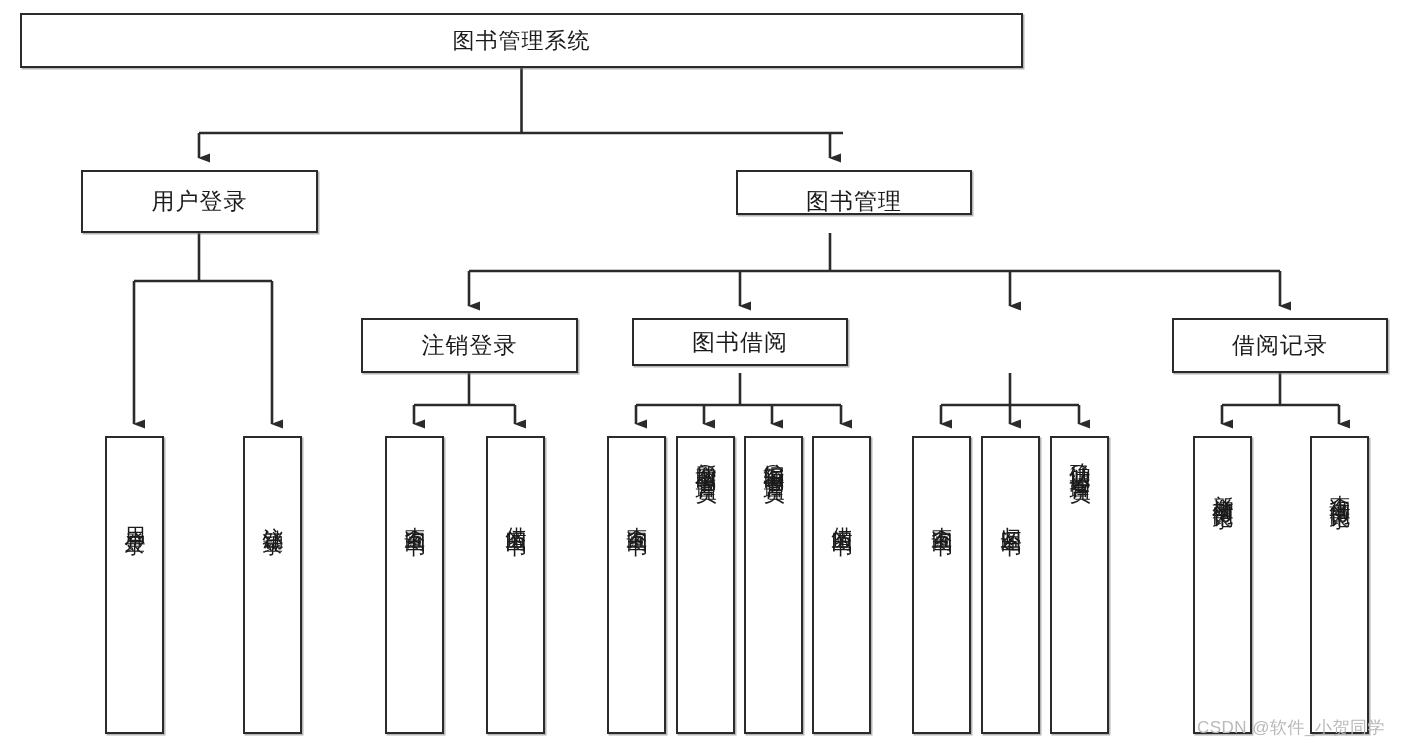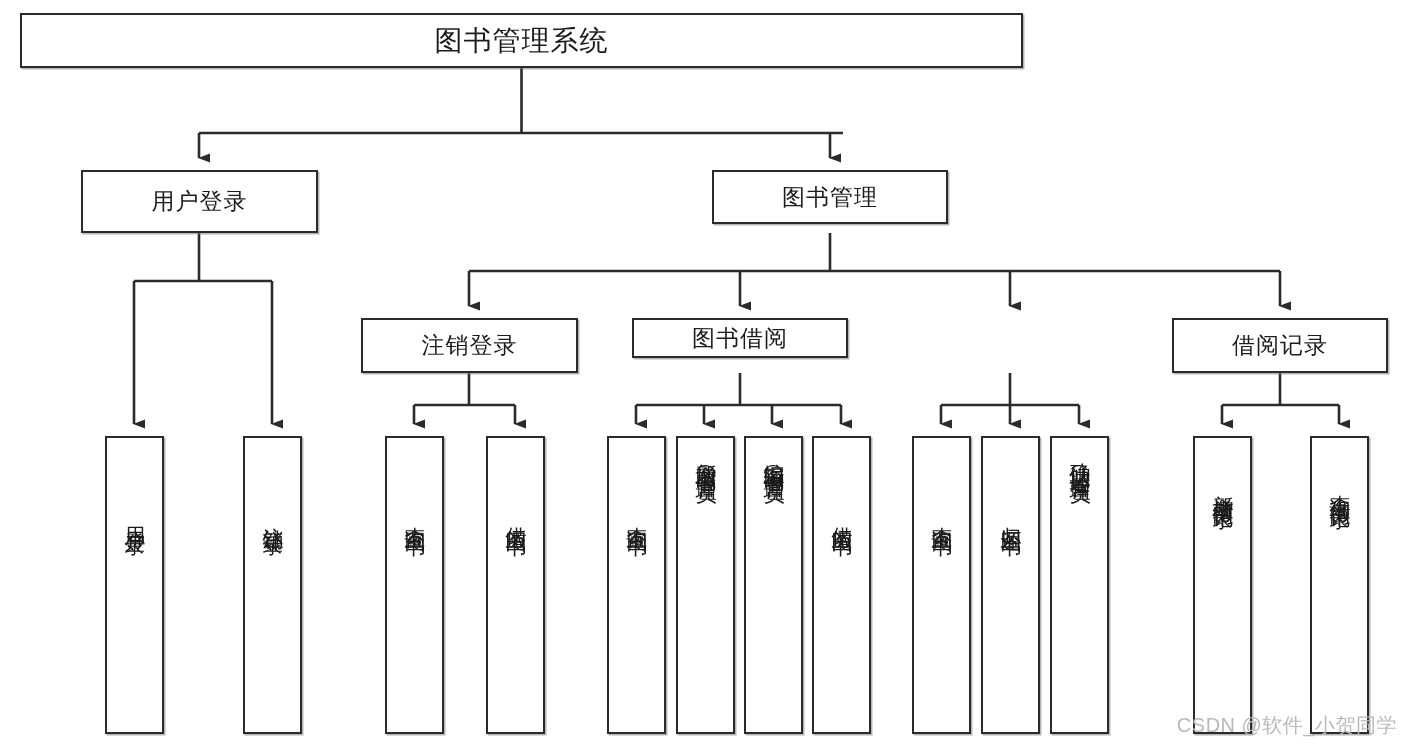--- a/index.html
+++ b/index.html
@@ -26,21 +26,21 @@
     align-items:center;
     justify-content:center;
     color:#1b1b1b;
   }
   
   .node.h{
     font-size:23px;
     letter-spacing:1px;
     line-height:1;
   }
-  .node.root{font-size:28px;}
+  .node.root{font-size:22px;}
 
   
   .node.v{
     align-items:flex-start;
     justify-content:center;
     padding-top:0;
   }
   .node.v .vtext{
     writing-mode:vertical-rl;
     text-orientation:upright;
@@ -50,22 +50,22 @@
     white-space:nowrap;
     display:block;
   }
   
   .node.v.pad-a .vtext{margin-top:72px;}
   .node.v.pad-c .vtext{margin-top:8px;}
   .node.v.pad-d .vtext{margin-top:40px;}
 
   .watermark{
     position:absolute;
-    right:8px;bottom:8px;
-    font-size:20px;
+    right:20px;bottom:8px;
+    font-size:17px;
     color:#b9b9b9;
     letter-spacing:.5px;
     white-space:nowrap;
     pointer-events:none;
   }
 </style>
 </head>
 <body>
 
 <div id="stage">
@@ -120,28 +120,28 @@
     </g>
   </svg>
 
   <div class="node h root" style="left:20px;top:13px;width:1003px;height:55px;">
     <span>图书管理系统</span>
   </div>
 
   <div class="node h" style="left:81px;top:170px;width:237px;height:63px;">
     <span>用户登录</span>
   </div>
-  <div class="node h" style="left:712px;top:170px;width:236px;height:54px;">
+  <div class="node h" style="left:736px;top:170px;width:236px;height:45px;align-items:flex-end;">
     <span>图书管理</span>
   </div>
 
   <div class="node h" style="left:361px;top:318px;width:217px;height:55px;">
     <span>注销登录</span>
   </div>
-  <div class="node h" style="left:632px;top:318px;width:216px;height:40px;">
+  <div class="node h" style="left:632px;top:318px;width:216px;height:48px;">
     <span>图书借阅</span>
   </div>
   <div class="node h" style="left:1172px;top:318px;width:216px;height:55px;">
     <span>借阅记录</span>
   </div>
 
   <div class="node v pad-a" style="left:105px;top:436px;width:59px;height:298px;">
     <span class="vtext">用户登录</span>
   </div>
   <div class="node v pad-a" style="left:243px;top:436px;width:59px;height:298px;">

